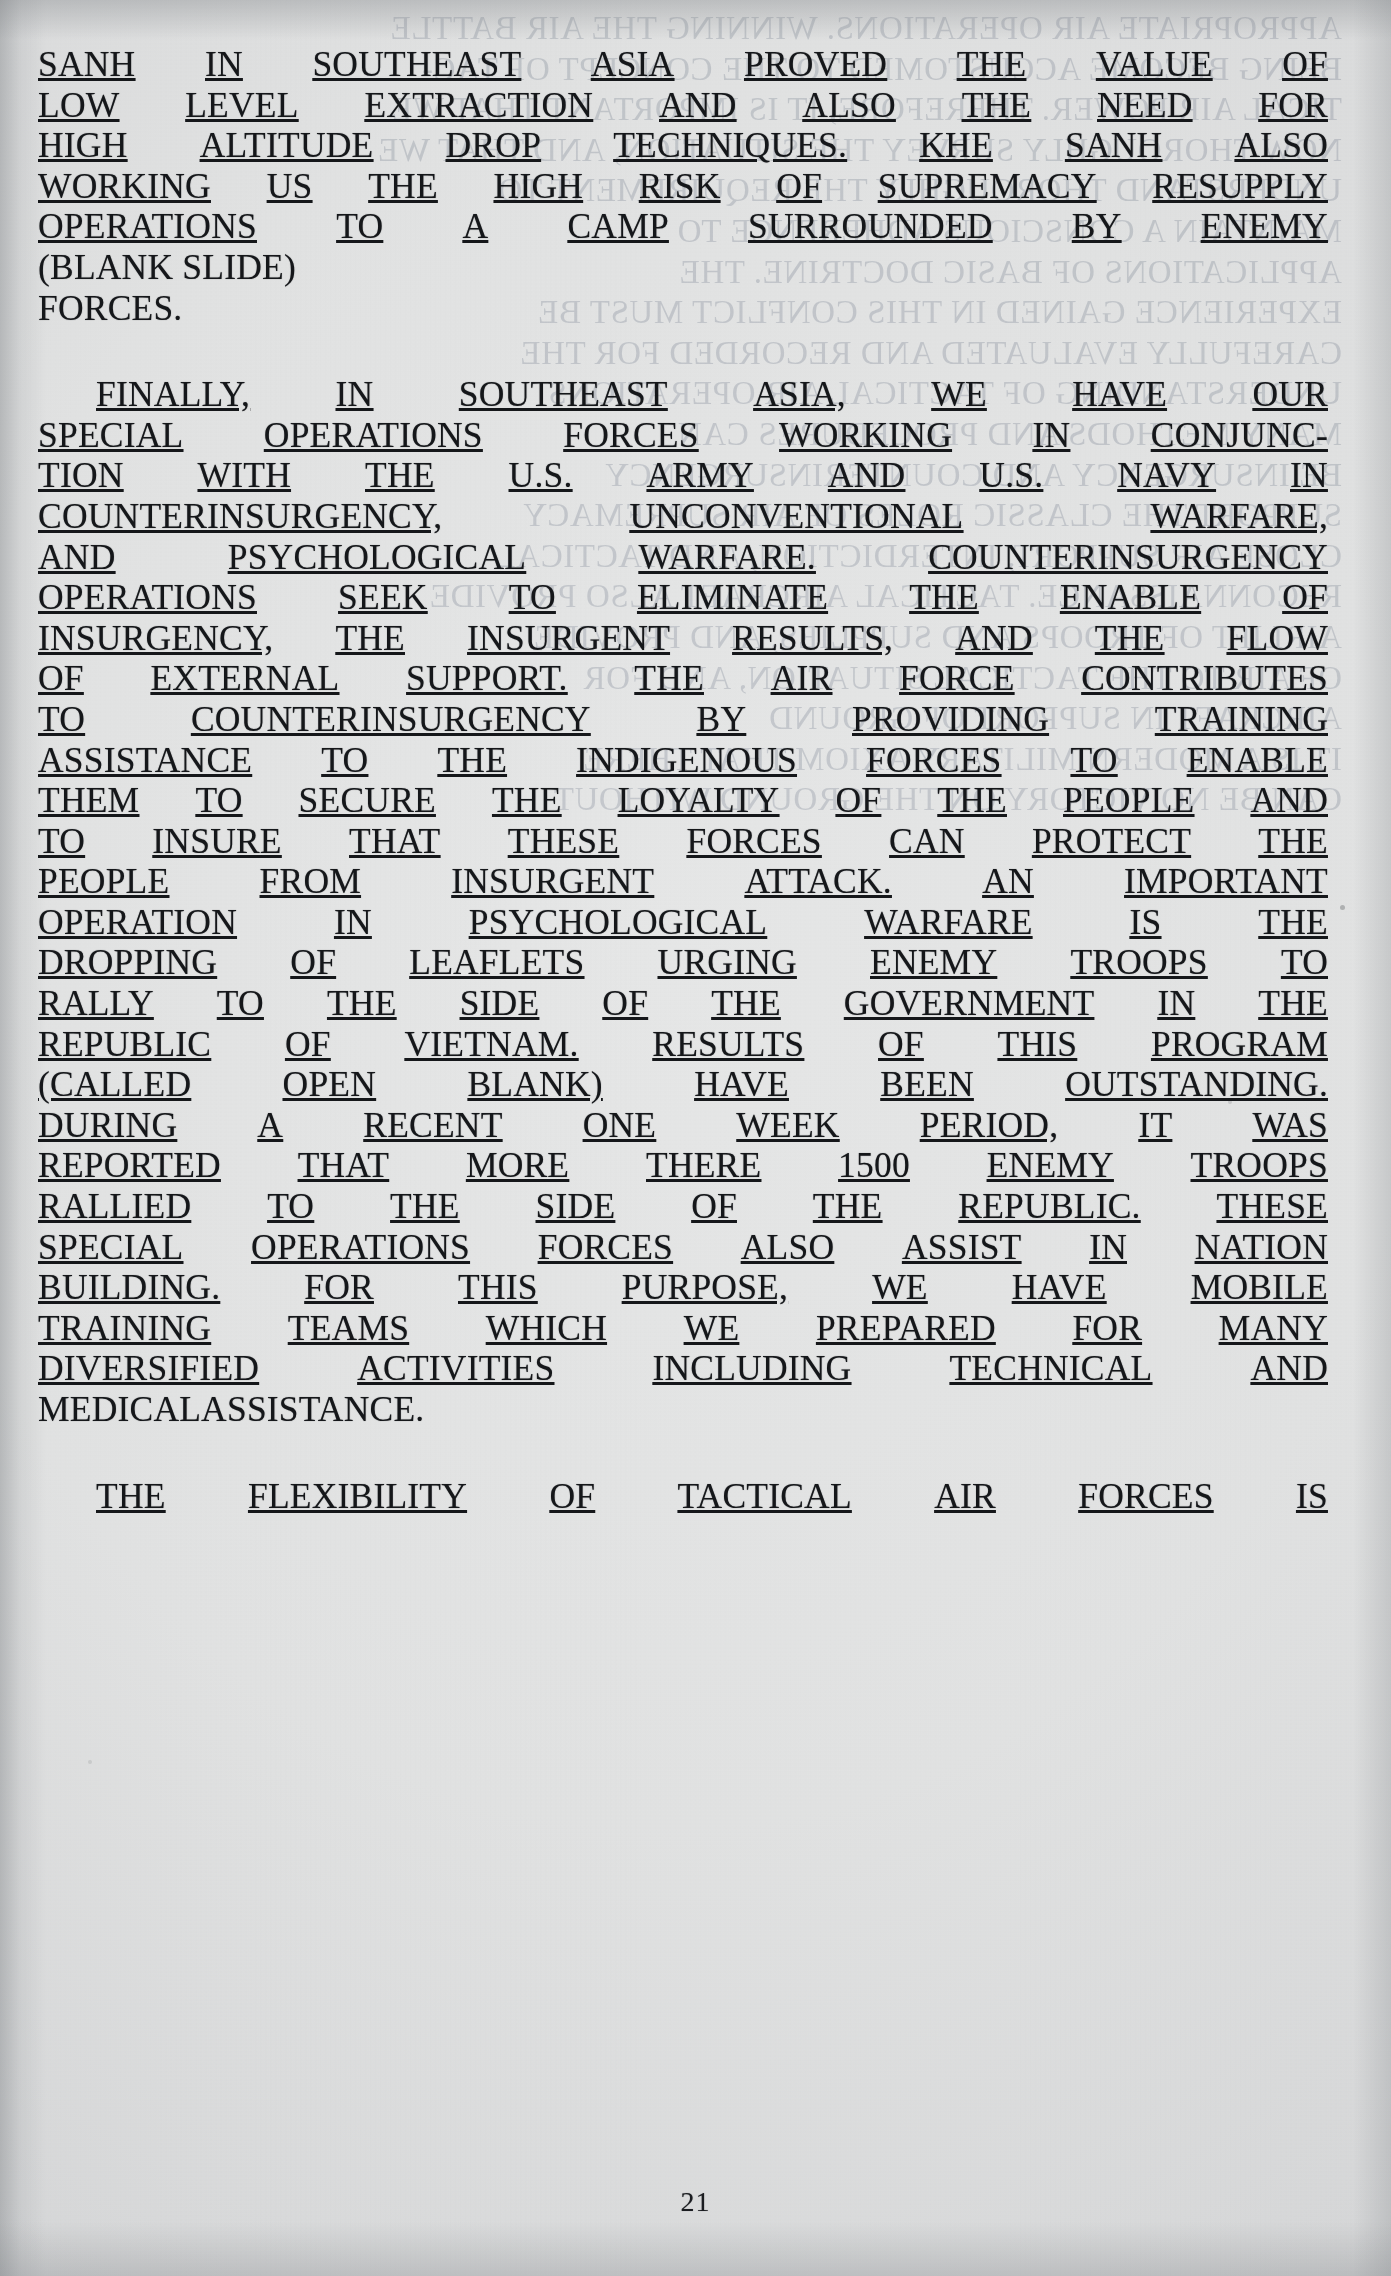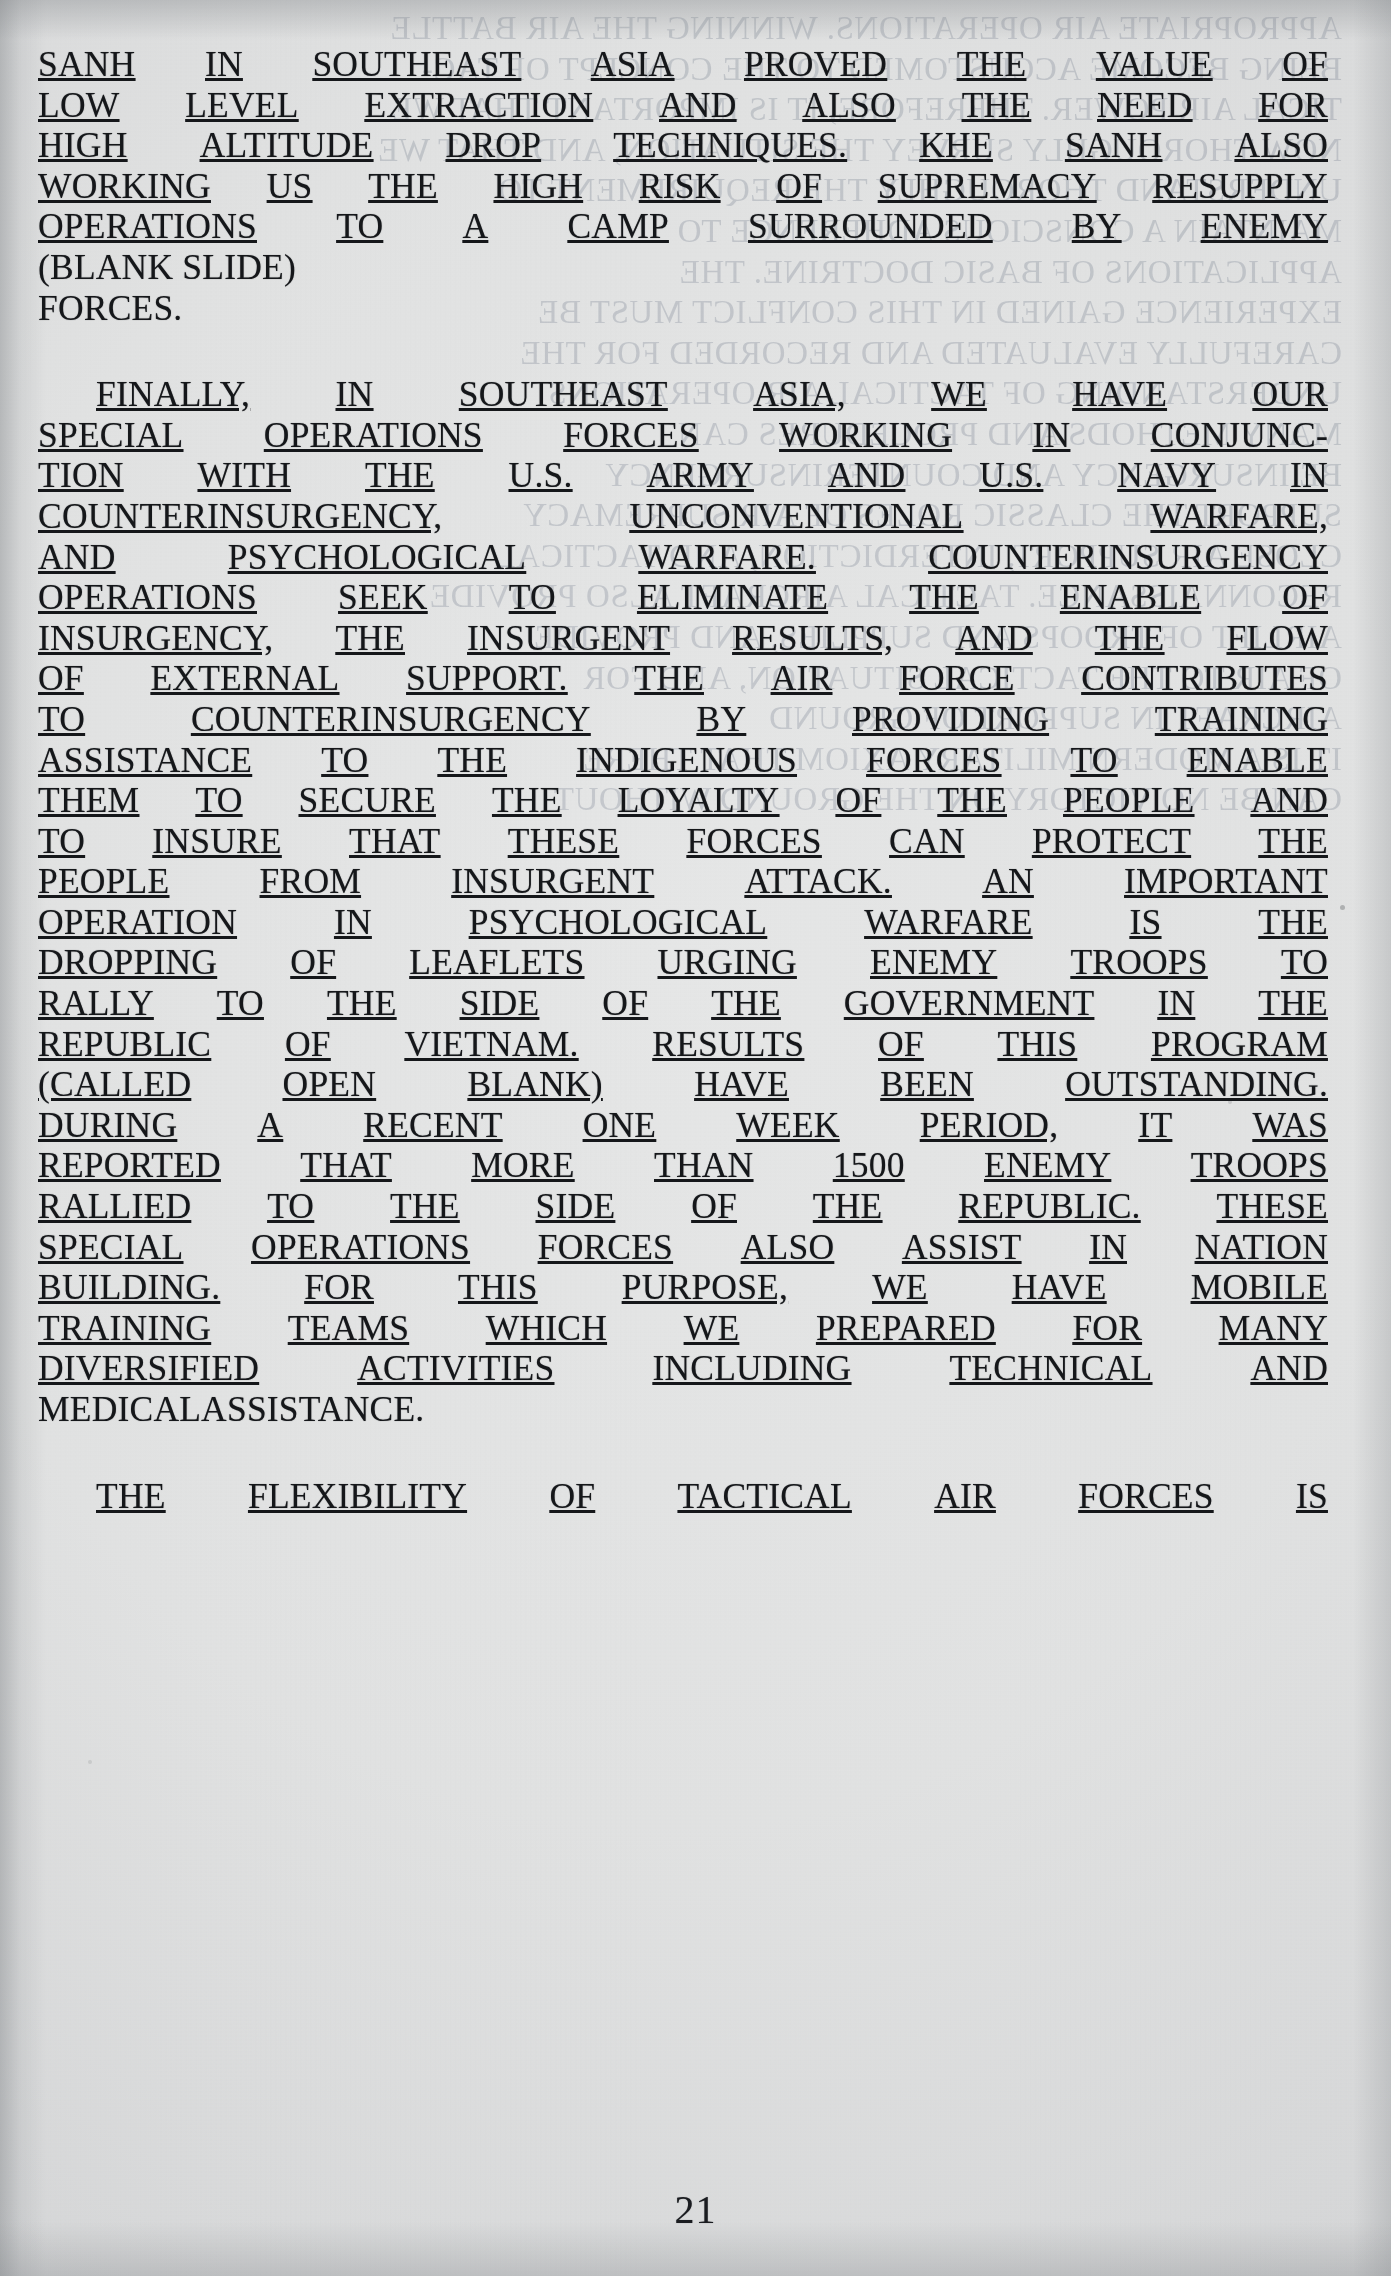--- a/index.html
+++ b/index.html
@@ -114,21 +114,21 @@
   .spacer.para { height: 46px; }
 
   
   .folio {
     position: absolute;
     left: 0;
     right: 0;
     top: 2186px;
     text-align: center;
     color: #1a1c20;
-    font-size: 40px;
+    font-size: 28px;
     letter-spacing: 1px;
     text-shadow: 0 0 1px rgba(20,22,26,.4);
   }
 
   
   .speck { position:absolute; background: rgba(60,62,66,.30); border-radius: 50%; pointer-events:none; }
 </style>
 </head>
 <body>
 
@@ -190,21 +190,21 @@
       <div class="line just"><span class="w">ASSISTANCE</span><span class="w">TO</span><span class="w">THE</span><span class="w">INDIGENOUS</span><span class="w">FORCES</span><span class="w">TO</span><span class="w">ENABLE</span></div>
       <div class="line just"><span class="w">THEM</span><span class="w">TO</span><span class="w">SECURE</span><span class="w">THE</span><span class="w">LOYALTY</span><span class="w">OF</span><span class="w">THE</span><span class="w">PEOPLE</span><span class="w">AND</span></div>
       <div class="line just"><span class="w">TO</span><span class="w">INSURE</span><span class="w">THAT</span><span class="w">THESE</span><span class="w">FORCES</span><span class="w">CAN</span><span class="w">PROTECT</span><span class="w">THE</span></div>
       <div class="line just"><span class="w">PEOPLE</span><span class="w">FROM</span><span class="w">INSURGENT</span><span class="w">ATTACK.</span><span class="w">AN</span><span class="w">IMPORTANT</span></div>
       <div class="line just"><span class="w">OPERATION</span><span class="w">IN</span><span class="w">PSYCHOLOGICAL</span><span class="w">WARFARE</span><span class="w">IS</span><span class="w">THE</span></div>
       <div class="line just"><span class="w">DROPPING</span><span class="w">OF</span><span class="w">LEAFLETS</span><span class="w">URGING</span><span class="w">ENEMY</span><span class="w">TROOPS</span><span class="w">TO</span></div>
       <div class="line just"><span class="w">RALLY</span><span class="w">TO</span><span class="w">THE</span><span class="w">SIDE</span><span class="w">OF</span><span class="w">THE</span><span class="w">GOVERNMENT</span><span class="w">IN</span><span class="w">THE</span></div>
       <div class="line just"><span class="w">REPUBLIC</span><span class="w">OF</span><span class="w">VIETNAM.</span><span class="w">RESULTS</span><span class="w">OF</span><span class="w">THIS</span><span class="w">PROGRAM</span></div>
       <div class="line just"><span class="w">(CALLED</span><span class="w">OPEN</span><span class="w">BLANK)</span><span class="w">HAVE</span><span class="w">BEEN</span><span class="w">OUTSTANDING.</span></div>
       <div class="line just"><span class="w">DURING</span><span class="w">A</span><span class="w">RECENT</span><span class="w">ONE</span><span class="w">WEEK</span><span class="w">PERIOD,</span><span class="w">IT</span><span class="w">WAS</span></div>
-      <div class="line just"><span class="w">REPORTED</span><span class="w">THAT</span><span class="w">MORE</span><span class="w">THAN</span><span class="w">1500</span><span class="w">ENEMY</span><span class="w">TROOPS</span></div>
+      <div class="line just"><span class="w">REPORTED</span><span class="w">THAT</span><span class="w">MORE</span><span class="w">THERE</span><span class="w">1500</span><span class="w">ENEMY</span><span class="w">TROOPS</span></div>
       <div class="line just"><span class="w">RALLIED</span><span class="w">TO</span><span class="w">THE</span><span class="w">SIDE</span><span class="w">OF</span><span class="w">THE</span><span class="w">REPUBLIC.</span><span class="w">THESE</span></div>
       <div class="line just"><span class="w">SPECIAL</span><span class="w">OPERATIONS</span><span class="w">FORCES</span><span class="w">ALSO</span><span class="w">ASSIST</span><span class="w">IN</span><span class="w">NATION</span></div>
       <div class="line just"><span class="w">BUILDING.</span><span class="w">FOR</span><span class="w">THIS</span><span class="w">PURPOSE,</span><span class="w">WE</span><span class="w">HAVE</span><span class="w">MOBILE</span></div>
       <div class="line just"><span class="w">TRAINING</span><span class="w">TEAMS</span><span class="w">WHICH</span><span class="w">WE</span><span class="w">PREPARED</span><span class="w">FOR</span><span class="w">MANY</span></div>
       <div class="line just"><span class="w">DIVERSIFIED</span><span class="w">ACTIVITIES</span><span class="w">INCLUDING</span><span class="w">TECHNICAL</span><span class="w">AND</span></div>
       <div class="line last"><span class="w">MEDICAL</span><span class="w">ASSISTANCE.</span></div>
       <div class="spacer para"></div>
       <div class="line just indent"><span class="w">THE</span><span class="w">FLEXIBILITY</span><span class="w">OF</span><span class="w">TACTICAL</span><span class="w">AIR</span><span class="w">FORCES</span><span class="w">IS</span></div>
     </div>
 

